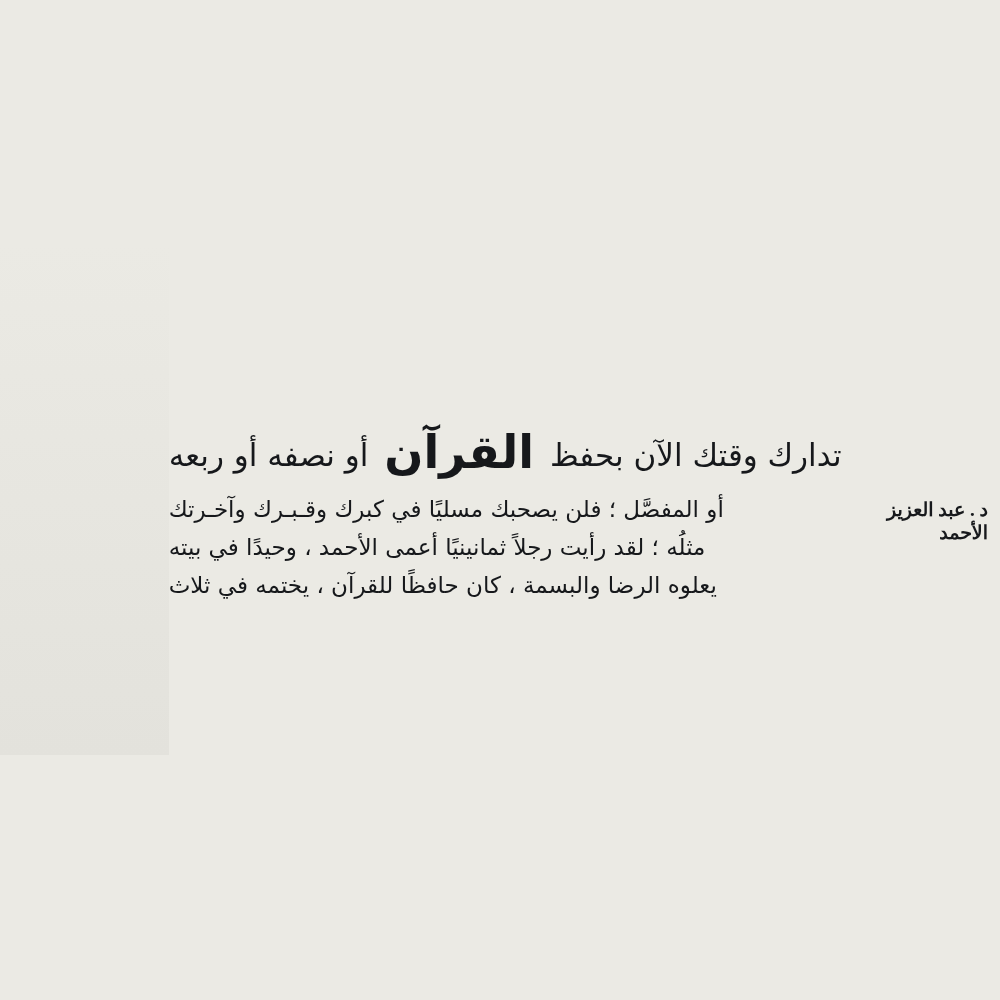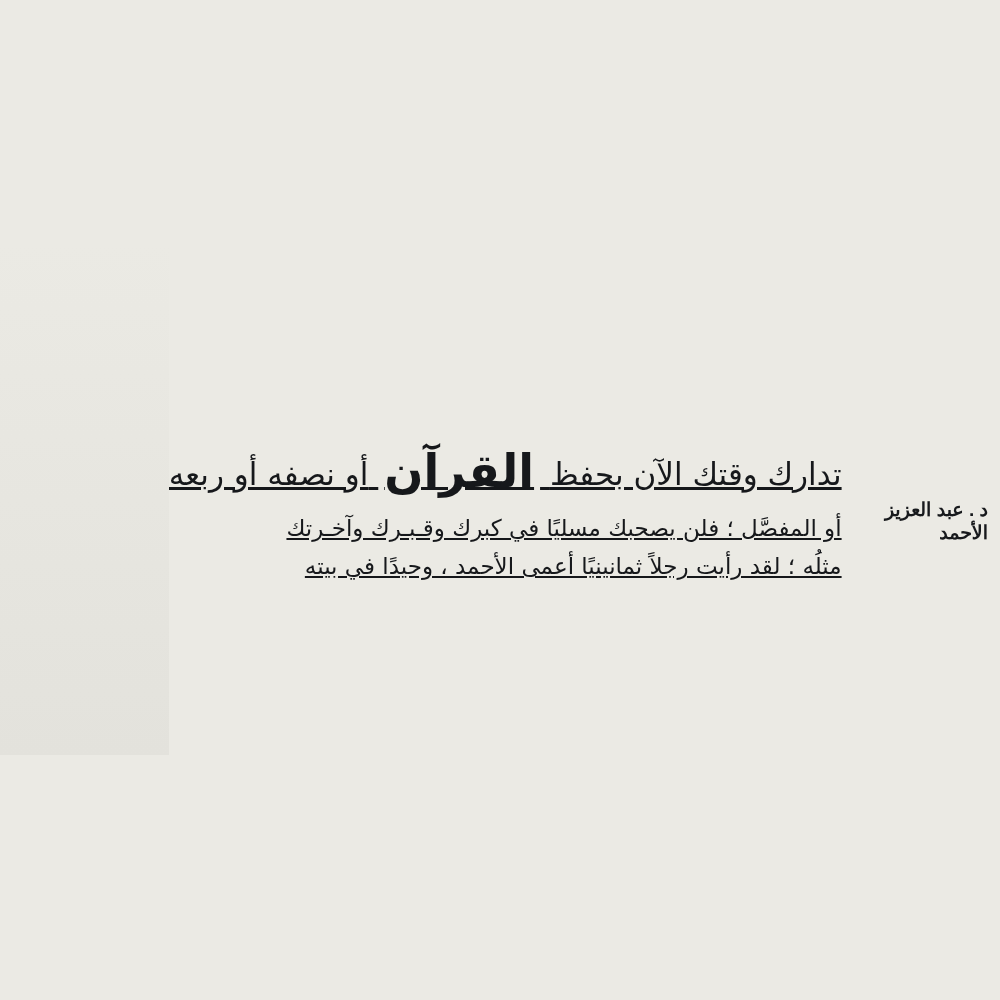--- a/index.html
+++ b/index.html
@@ -36,23 +36,22 @@
     top: 0;
     width: 1000px;
     height: 510px;
   }
 
   
   .poem {
     width: 880px;
     margin-top: 18px;
     direction: rtl;
-    text-align: right;
+    text-align: left;
     color: #15171a;
-    text-decoration: underline;
   }
   .poem-line {
     font-family: "DejaVu Sans", "Liberation Sans", sans-serif;
     font-size: 23px;
     line-height: 1.66;
     letter-spacing: 0px;
     white-space: nowrap;
     color: #16181b;
   }
   .poem-line.first {
@@ -67,21 +66,21 @@
   }
   .signature {
     direction: rtl;
     width: 880px;
     margin-top: 42px;
     text-align: right;
     padding-right: 12px;
     box-sizing: border-box;
   }
   .signature span {
-    font-family: Liberation Sans, sans-serif;
+    font-family: Liberation Serif, serif;
     font-size: 19px;
     font-weight: bold;
     color: #17191c;
     text-align: right;
   }
 </style>
 </head>
 <body style="background: rgb(235, 234, 228);">
 
 <div class="card">
@@ -298,19 +297,20 @@
   </div>
 
   <div class="poem">
     <div class="poem-line first">
       <span>تدارك وقتك الآن بحفظ</span>
       <span class="highlight">القرآن</span>
       <span>أو نصفه أو ربعه</span>
     </div>
     <div class="poem-line">أو المفصَّل ؛ فلن يصحبك مسليًا في كبرك وقـبـرك وآخـرتك</div>
     <div class="poem-line">مثلُه ؛ لقد رأيت رجلاً ثمانينيًا أعمى الأحمد ، وحيدًا في بيته</div>
+    <div class="poem-line">يعلوه الرضا والبسمة ، كان حافظًا للقرآن ، يختمه في ثلاث</div>
   </div>
 
   <div class="signature">
     <span>د . عبد العزيز الأحمد</span>
   </div>
 
 </div>
 
 </body></html>

